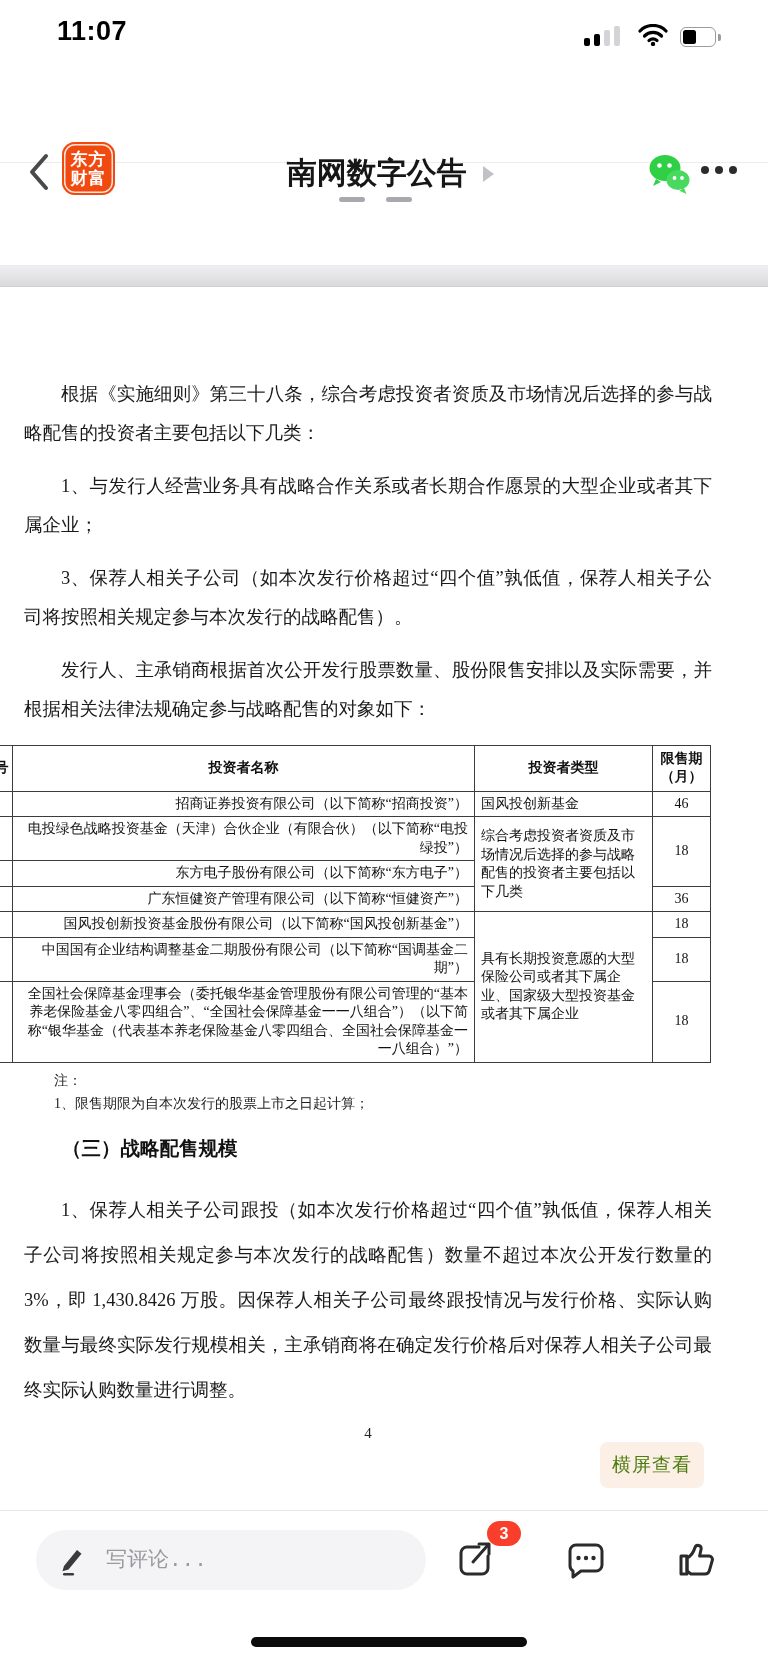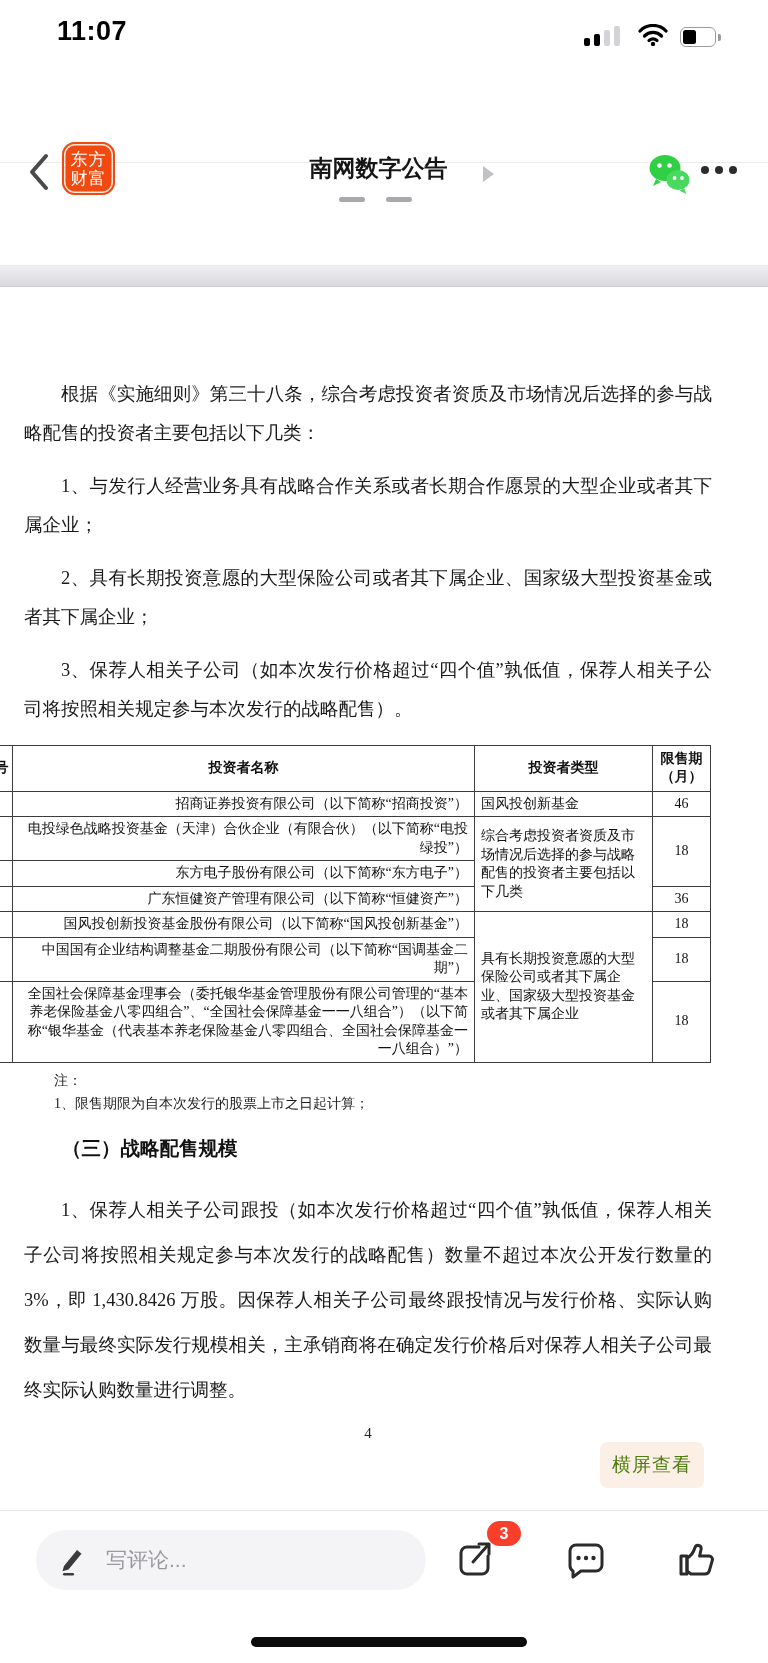--- a/index.html
+++ b/index.html
@@ -24,23 +24,23 @@
   .battery .shell { position:absolute; left:0; top:0; width:36px; height:20px; border:1.5px solid #9b9ba0; border-radius:6px; }
   .battery .fill { position:absolute; left:3px; top:3px; width:13px; height:14px; background:#000; border-radius:2.5px; }
   .battery .tip { position:absolute; left:37.5px; top:6.5px; width:3px; height:7px; background:#9b9ba0; border-radius:0 2px 2px 0; }
 
   
   .nav { position:absolute; left:0; top:54px; width:768px; height:109px; background:#fff; border-bottom:1px solid #ededee; }
   .back { position:absolute; left:24px; top:96px; width:30px; height:44px; cursor:pointer; }
   .logo { position:absolute; left:62px; top:88px; width:53px; height:53px; background:#f04a10; border-radius:13px;
           display:flex; flex-direction:column; align-items:center; justify-content:center; cursor:pointer;
           box-shadow: inset 0 0 0 2px #f04a10, inset 0 0 0 3.5px rgba(255,255,255,.85); }
-  .logo span { color:#fff; font-size:17px; line-height:19px; font-weight:400; letter-spacing:1px; }
+  .logo span { color:#fff; font-size:17px; line-height:19px; font-weight:700; letter-spacing:1px; }
   .nav-title { position:absolute; left:50%; top:99px; transform:translateX(-54%);
-               font-size:23px; font-weight:600; color:#161616; white-space:nowrap; }
+               font-size:30px; font-weight:600; color:#161616; white-space:nowrap; }
   .title-caret { position:absolute; left:483px; top:112px; width:0; height:0;
                  border-top:8px solid transparent; border-bottom:8px solid transparent; border-left:11px solid #c2c2c6; cursor:pointer; }
   .title-dashes { position:absolute; top:143px; height:5px; border-radius:2.5px; background:#a9a9ad; }
   .dash-a { left:339px; width:26px; } .dash-b { left:386px; width:26px; }
   .wechat { position:absolute; left:644px; top:95px; width:50px; height:50px; cursor:pointer; }
   .more { position:absolute; left:701px; top:112px; width:42px; height:10px; cursor:pointer; }
   .more i { float:left; width:8px; height:8px; border-radius:50%; background:#2c2c2c; margin-right:6px; }
 
   
   .page-gap { position:absolute; left:0; top:265px; width:768px; height:22px;
@@ -73,21 +73,21 @@
   
   .landscape-btn { position:absolute; left:600px; top:1442px; width:104px; height:46px;
                    background:#fcefe6; border-radius:8px; color:#4d7c0f; font-size:19px;
                    display:flex; align-items:center; justify-content:center; letter-spacing:1px; cursor:pointer; }
 
   
   .bottom-bar { position:absolute; left:0; top:1510px; width:768px; height:153px; background:#fff; border-top:1px solid #e8e8ea; }
   .comment-box { position:absolute; left:36px; top:19px; width:390px; height:60px; background:#f4f4f6;
                  border-radius:30px; display:flex; align-items:center; padding:0 20px; cursor:text; border:none; }
   .comment-box input { border:none; outline:none; background:transparent; font-size:21px; color:#333;
-                       margin-left:20px; width:300px; font-family:Liberation Sans, sans-serif; }
+                       margin-left:20px; width:300px; font-family:Liberation Mono, monospace; }
   .comment-box input::placeholder { color:#9a9a9e; }
   .bb-icon { position:absolute; top:26px; width:46px; height:46px; cursor:pointer; }
   .share-btn { left:452px; }
   .msg-btn { left:562px; }
   .like-btn { left:674px; }
   .badge { position:absolute; left:487px; top:10px; min-width:34px; height:25px; padding:0 8px;
            background:#fa3e2c; border-radius:13px; color:#fff; font-size:16px; font-weight:600;
            display:flex; align-items:center; justify-content:center; }
   .home-indicator { position:absolute; left:251px; top:1637px; width:276px; height:10px; border-radius:5px; background:#0c0c0c; cursor:pointer; }
 </style>
@@ -145,22 +145,22 @@
         <i></i>
       </div>
   </div>
 
   <div class="page-gap"></div>
 
   <div class="doc">
     <div class="doc-inner">
       <p class="body">根据《实施细则》第三十八条，综合考虑投资者资质及市场情况后选择的参与战略配售的投资者主要包括以下几类：</p>
       <p class="body">1、与发行人经营业务具有战略合作关系或者长期合作愿景的大型企业或者其下属企业；</p>
-      <p class="body">2、具有长期投资意愿的大型保险公司或者其下属企业、国家级大型投资基金或者其下属企业；</p>
       <p class="body">3、保荐人相关子公司（如本次发行价格超过“四个值”孰低值，保荐人相关子公司将按照相关规定参与本次发行的战略配售）。</p>
+      <p class="body">发行人、主承销商根据首次公开发行股票数量、股份限售安排以及实际需要，并根据相关法律法规确定参与战略配售的对象如下：</p>
 
       <table class="strat">
         <colgroup>
             <col style="width:36px">
             <col style="width:462px">
             <col style="width:178px">
             <col style="width:58px">
           </colgroup>
         <tbody>
             <tr>

